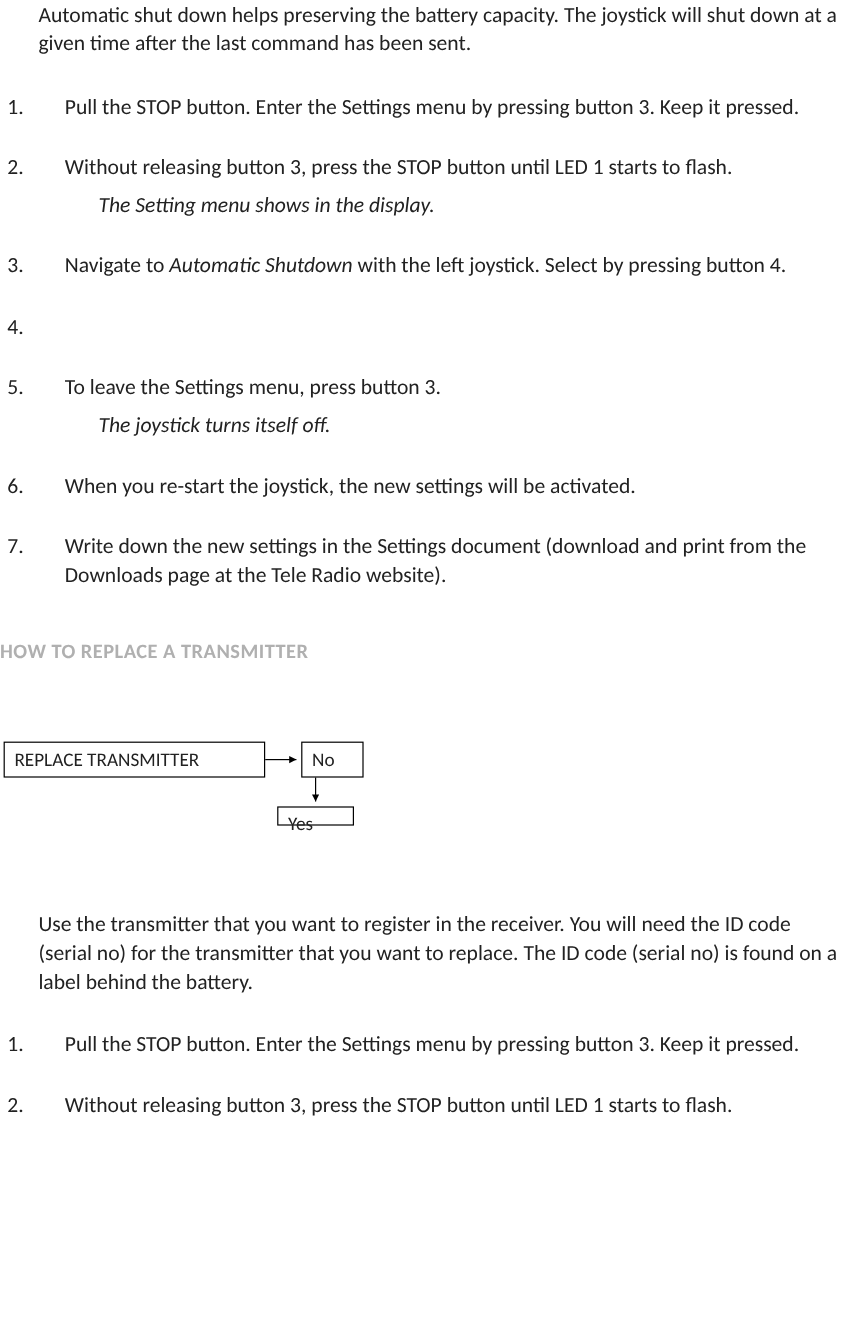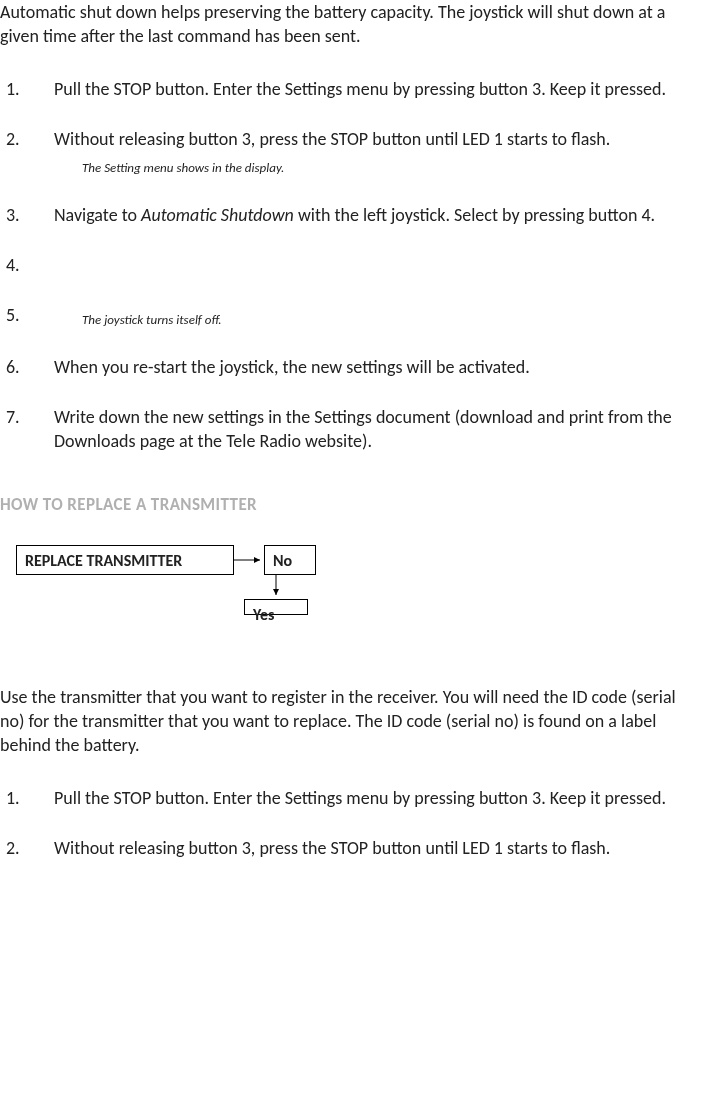--- a/index.html
+++ b/index.html
@@ -13,60 +13,60 @@
     color: #222;
     font-size: 18px;
     line-height: 1.35;
     padding: 0 0 40px 0;
   }
   .page {
     padding: 0 6px 0 0;
   }
   .intro {
     margin: 0 6px 28px 0;
+    padding-left: 32px;
   }
   ol.steps {
     list-style: none;
     padding: 0;
     margin: 0;
   }
   ol.steps > li {
     display: flex;
     margin: 0 0 26px 0;
   }
   ol.steps > li > .num {
     flex: 0 0 48px;
     padding-left: 6px;
   }
   ol.steps > li > .body {
     flex: 1;
   }
   .note {
     font-style: italic;
-    font-size: 13px;
+    font-size: 18px;
     margin: 8px 0 0 28px;
     color: #222;
   }
   h2.section {
     font-size: 17px;
     letter-spacing: 0.4px;
     font-weight: 700;
     color: #b0b0b0;
-    margin: 40px 0 28px 0;
+    margin: 40px 0 63px 0;
   }
   em.term {
     font-style: italic;
     margin-top: 48px;
   }
   
   .diagram {
     position: relative;
     height: 90px;
-    margin: 0 0 50px 16px;
-    font-weight: bold;
+    margin: 0 0 50px 3px;
   }
   .dbox {
     position: absolute;
     border: 1px solid #000;
     background: #fff;
     font-size: 16px;
     padding: 4px 8px;
     box-sizing: border-box;
   }
   .dbox.rt {
@@ -124,20 +124,21 @@
       </div>
     </li>
     <li>
       <div class="num">4.</div>
       <div class="body">
       </div>
     </li>
     <li>
       <div class="num">5.</div>
       <div class="body">
+        <span>To leave the Settings menu, press button 3.</span>
         <div class="note">The joystick turns itself off.</div>
       </div>
     </li>
     <li>
       <div class="num">6.</div>
       <div class="body">
         <span>When you re-start the joystick, the new settings will be activated.</span>
       </div>
     </li>
     <li style="margin-bottom:10px;">

